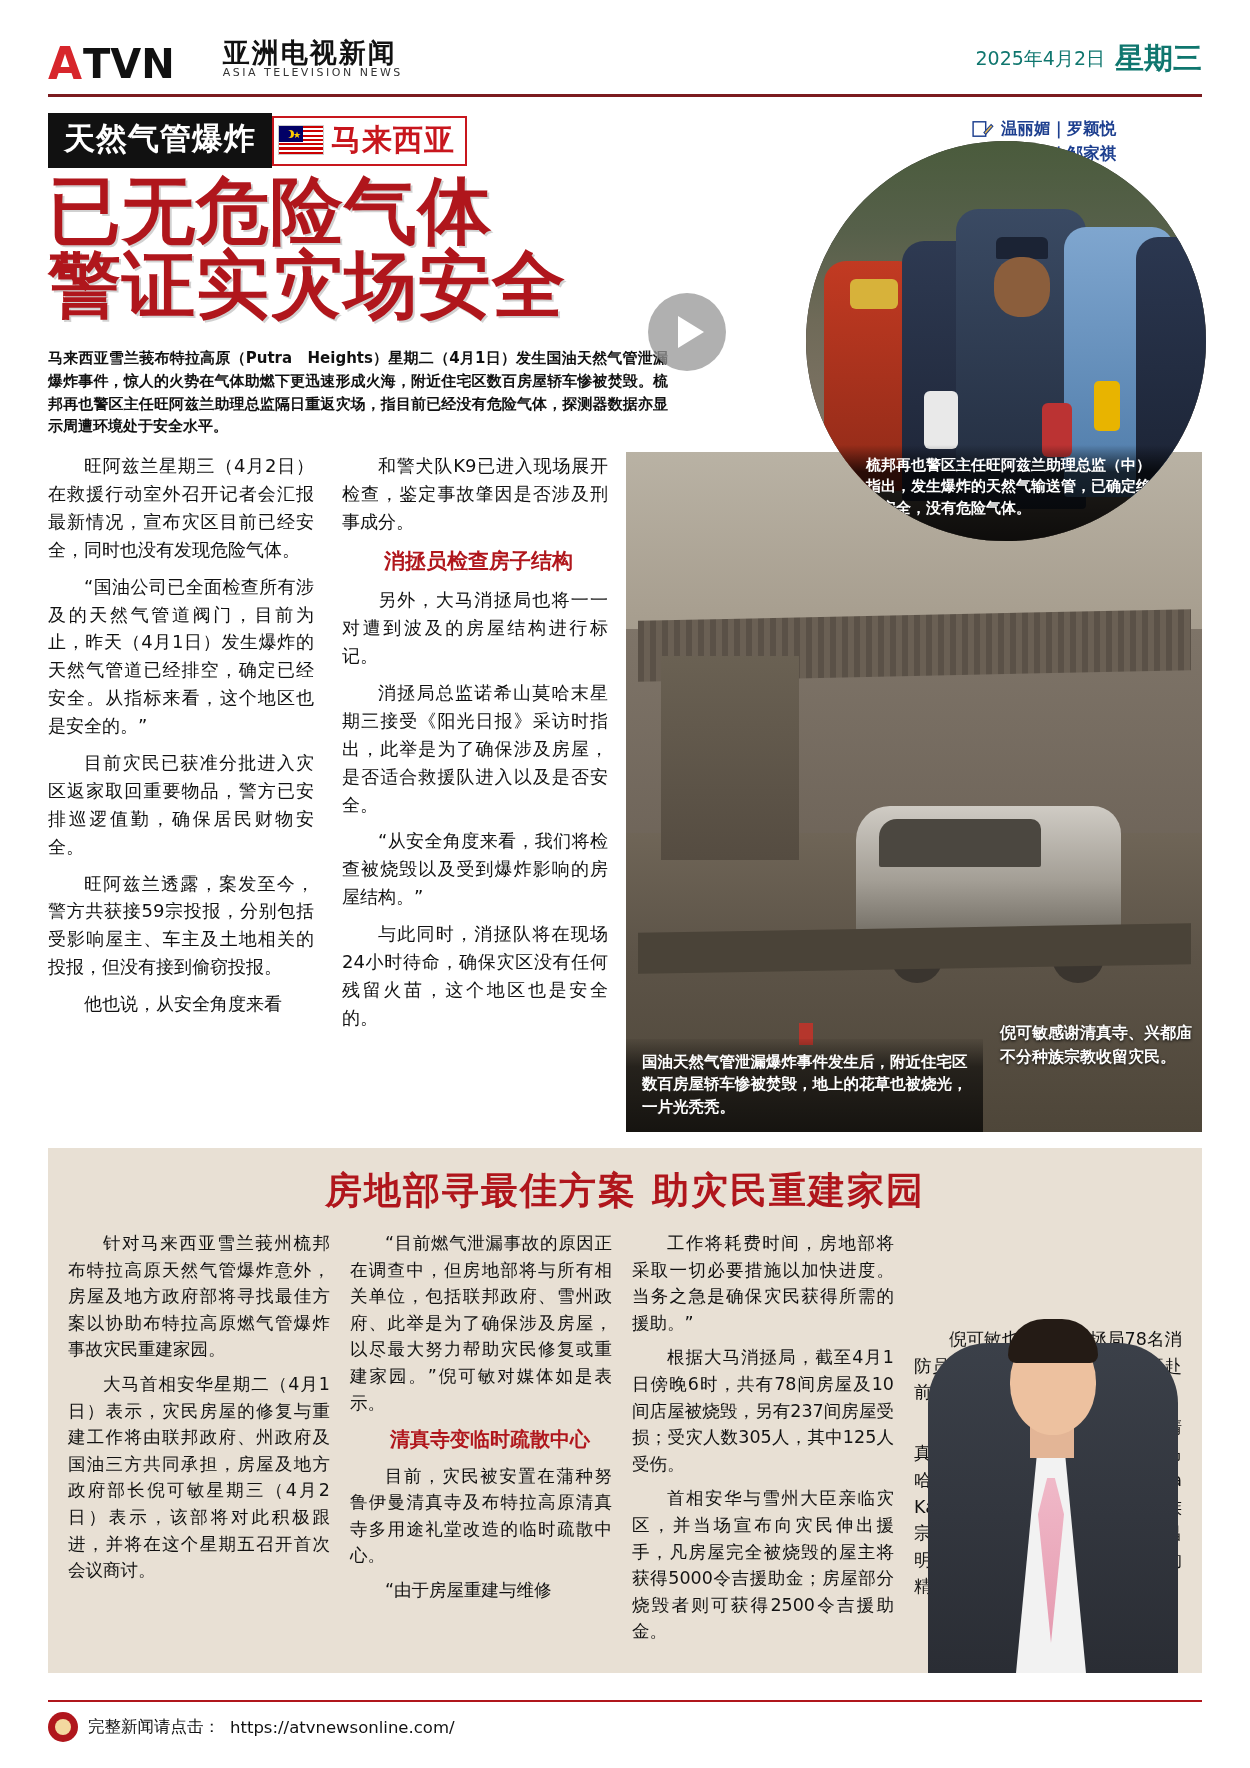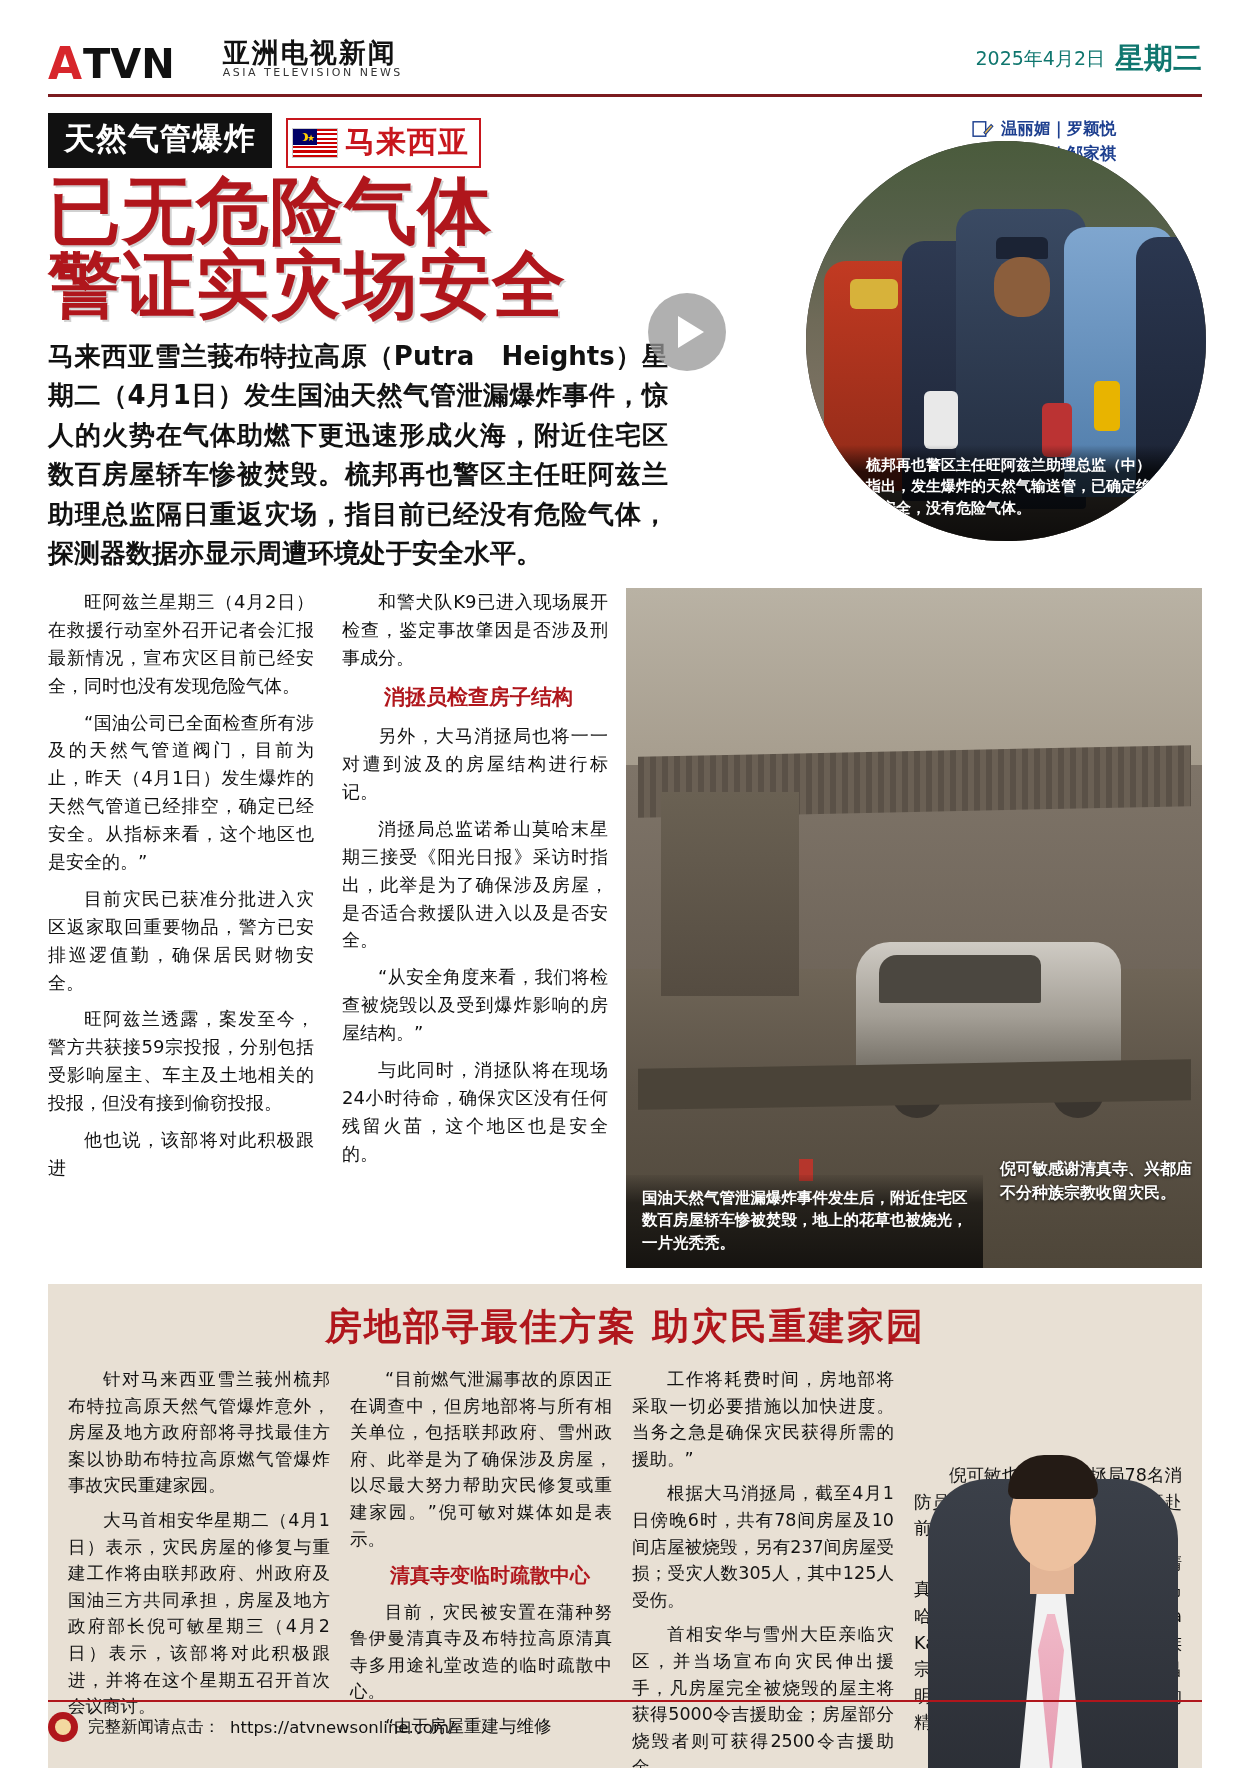--- a/index.html
+++ b/index.html
@@ -27,21 +27,21 @@
   .brand-cn { line-height:1.05;margin-left:35px; }
   .brand-cn .cn { font-size:27px; font-weight:bold; letter-spacing:2px; }
   .brand-cn .en { font-size:11px; letter-spacing:2.5px; color:#333; }
   .masthead-date { font-size:19px; color:#0f766e; display:flex; align-items:center; gap:10px; }
   .masthead-date .dow { font-size:29px; font-weight:bold; }
   .rule { height:3px; background:#7b1b1f; margin-top:2px; }
 
   
   .top { display:flex; gap:16px; margin-top:16px; position:relative; }
   .headline-col { width:620px; position:relative; }
-  .tagrow { display:flex; align-items:flex-end; gap:14px; }
+  .tagrow { display:flex; align-items:center; }
   .tag-black {
     background:#111; color:#fff; font-size:31px; font-weight:bold;
     padding:5px 16px 8px; letter-spacing:1px;
   }
   .tag-country {
     display:flex; align-items:center; gap:7px;
     background:#fff; border:2px solid #c8161d; padding:2px 10px 3px 4px;
   }
   .flagbox { width:46px; height:30px; position:relative; overflow:hidden; border:1px solid #ccc; }
   .flagbox .stripes { position:absolute; inset:0;
@@ -53,21 +53,21 @@
   .tag-country .txt { color:#c8161d; font-size:30px; font-weight:bold; letter-spacing:1px; }
 
   .headline {
     color:#b0161c; font-weight:bold; font-size:73px; line-height:1.02;
     letter-spacing:1px; margin-top:6px;
     text-shadow: 2px 2px 0 rgba(0,0,0,0.18);
   }
   .headline div { white-space:nowrap; }
 
   .lead {
-    margin-top:14px; font-size:26px; line-height:1.52; text-align:justify;
+    margin-top:24px; font-size:15px; line-height:1.52; text-align:justify;
     font-weight:bold; color:#111;
   }
 
   
   .playbtn {
     position:absolute; left:600px; top:180px; width:78px; height:78px; border-radius:50%;
     background:rgba(150,150,150,0.75); display:flex; align-items:center; justify-content:center;
     z-index:5;
   }
   .playbtn .tri {
@@ -260,21 +260,21 @@
     </div>
   </div>
 
   <div class="middle">
     <div class="textcols">
       <div class="col">
         <p>旺阿兹兰星期三（4月2日）在救援行动室外召开记者会汇报最新情况，宣布灾区目前已经安全，同时也没有发现危险气体。</p>
         <p>“国油公司已全面检查所有涉及的天然气管道阀门，目前为止，昨天（4月1日）发生爆炸的天然气管道已经排空，确定已经安全。从指标来看，这个地区也是安全的。”</p>
         <p>目前灾民已获准分批进入灾区返家取回重要物品，警方已安排巡逻值勤，确保居民财物安全。</p>
         <p>旺阿兹兰透露，案发至今，警方共获接59宗投报，分别包括受影响屋主、车主及土地相关的投报，但没有接到偷窃投报。</p>
-        <p>他也说，该部将对此积极跟进</p>
+        <p>他也说，从安全角度来看</p>
       </div>
       <div class="col">
         <p>和警犬队K9已进入现场展开检查，鉴定事故肇因是否涉及刑事成分。</p>
         <p class="subhead">消拯员检查房子结构</p>
         <p>另外，大马消拯局也将一一对遭到波及的房屋结构进行标记。</p>
         <p>消拯局总监诺希山莫哈末星期三接受《阳光日报》采访时指出，此举是为了确保涉及房屋，是否适合救援队进入以及是否安全。</p>
         <p>“从安全角度来看，我们将检查被烧毁以及受到爆炸影响的房屋结构。”</p>
         <p>与此同时，消拯队将在现场24小时待命，确保灾区没有任何残留火苗，这个地区也是安全的。</p>
       </div>
     </div>

